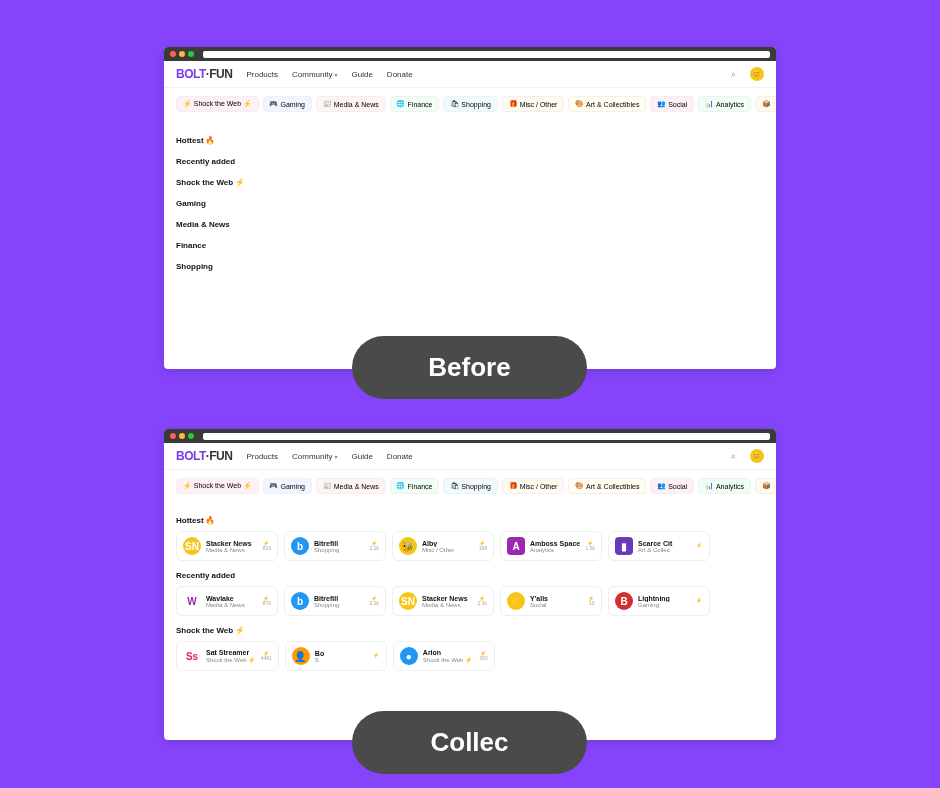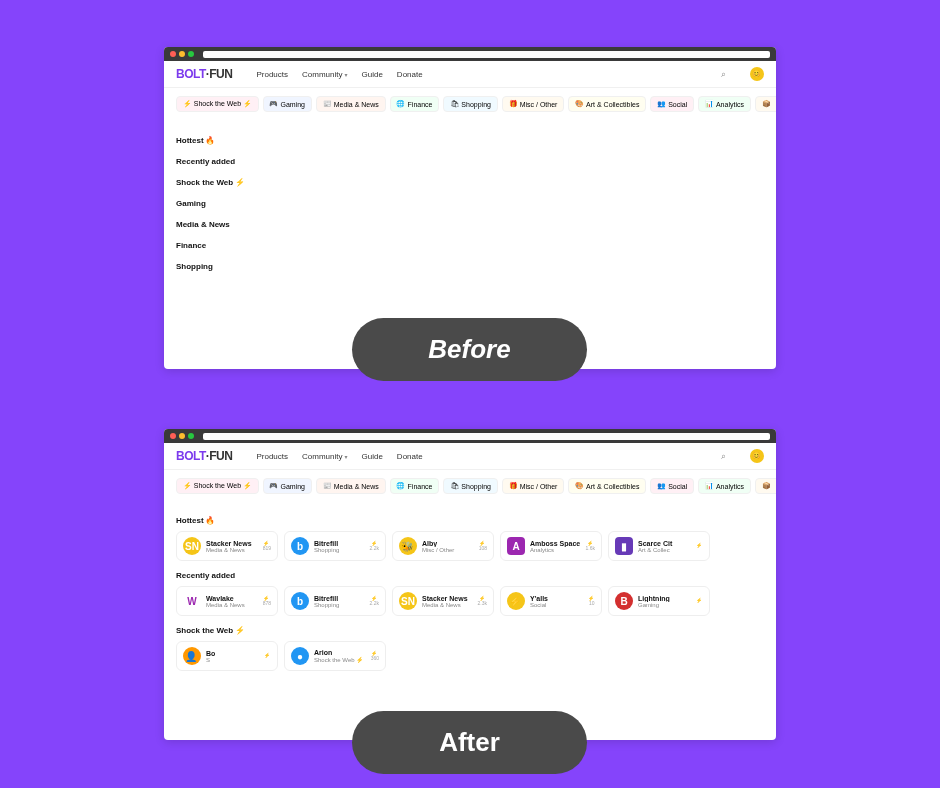--- a/index.html
+++ b/index.html
@@ -27,21 +27,21 @@
   height: 14px;
   display: flex;
   align-items: center;
   padding: 0 6px;
   gap: 3px;
 }
 .dot { width: 6px; height: 6px; border-radius: 50%; }
 .dot.r { background:#ff5f56; } .dot.y { background:#ffbd2e; } .dot.g { background:#27c93f; }
 .urlbar { flex:1; height:7px; background:#fff; margin-left:6px; border-radius:2px; }
 .header {
-  display:flex; align-items:center; padding:6px 12px; gap:24px;
+  display:flex; align-items:center; padding:6px 12px; gap:14px;
   border-bottom:1px solid #f0f0f0;
 }
 .logo { font-weight:900; font-size:12px; letter-spacing:-0.5px; }
 .logo .bolt { color:#7c3aed; } .logo .fun { color:#333; }
 .nav { display:flex; gap:14px; font-size:8px; color:#333; }
 .nav-item { display:flex; align-items:center; gap:2px; cursor:pointer; }
 .chev { font-size:6px; color:#888; }
 .spacer { flex:1; }
 .search-ic { font-size:9px; color:#888; cursor:pointer; }
 .avatar { width:14px; height:14px; border-radius:50%; background:#f5c518; display:flex; align-items:center; justify-content:center; font-size:7px; cursor:pointer; }
@@ -68,21 +68,21 @@
 .app-info { flex:1; min-width:0; }
 .app-name { font-size:7px; font-weight:700; color:#111; white-space:nowrap; overflow:hidden; text-overflow:ellipsis; }
 .app-cat { font-size:6px; color:#888; white-space:nowrap; overflow:hidden; text-overflow:ellipsis; }
 .app-stat { font-size:5px; color:#aaa; text-align:center; line-height:1.1; }
 .label-pill {
   position:absolute; left:352px; width:235px; height:63px;
   background:#4a4a4a; border-radius:32px;
   display:flex; align-items:center; justify-content:center;
   color:#fff; font-weight:800; font-size:26px;
 }
-.label-pill.before-l { top:318px;font-style:italic; }
+.label-pill.before-l { top:336px; }
 .label-pill.after-l  { top:711px; }
 .list-item { font-size:8px; font-weight:700; color:#111; margin:12px 0; display:flex; align-items:center; gap:3px; }
 </style>
 </head>
 <body>
 
 <div class="window before">
   <div class="titlebar">
     <div class="dot r"></div>
     <div class="dot y"></div>
@@ -328,20 +328,31 @@
           </div>
           <div class="app-stat">
             <div>⚡</div>
             <div></div>
           </div>
         </div>
       </div>
       <div class="section-title">Shock the Web ⚡</div>
       <div class="row">
         <div class="card">
+          <div class="app-icon rect" style="background: rgb(255, 255, 255); color: rgb(233, 30, 99);">Ss</div>
+          <div class="app-info">
+            <div class="app-name">Sat Streamer</div>
+            <div class="app-cat">Shock the Web ⚡</div>
+          </div>
+          <div class="app-stat">
+            <div>⚡</div>
+            <div>4481</div>
+          </div>
+        </div>
+        <div class="card">
           <div class="app-icon" style="background: rgb(255, 152, 0);">👤</div>
           <div class="app-info">
             <div class="app-name">Bo</div>
             <div class="app-cat">S</div>
           </div>
           <div class="app-stat">
             <div>⚡</div>
             <div></div>
           </div>
         </div>
@@ -354,13 +365,13 @@
           <div class="app-stat">
             <div>⚡</div>
             <div>360</div>
           </div>
         </div>
       </div>
     </div>
 </div>
 
 <div class="label-pill before-l">Before</div>
-<div class="label-pill after-l">After</div>
+<div class="label-pill after-l">Collec</div>
 
 </body></html>

